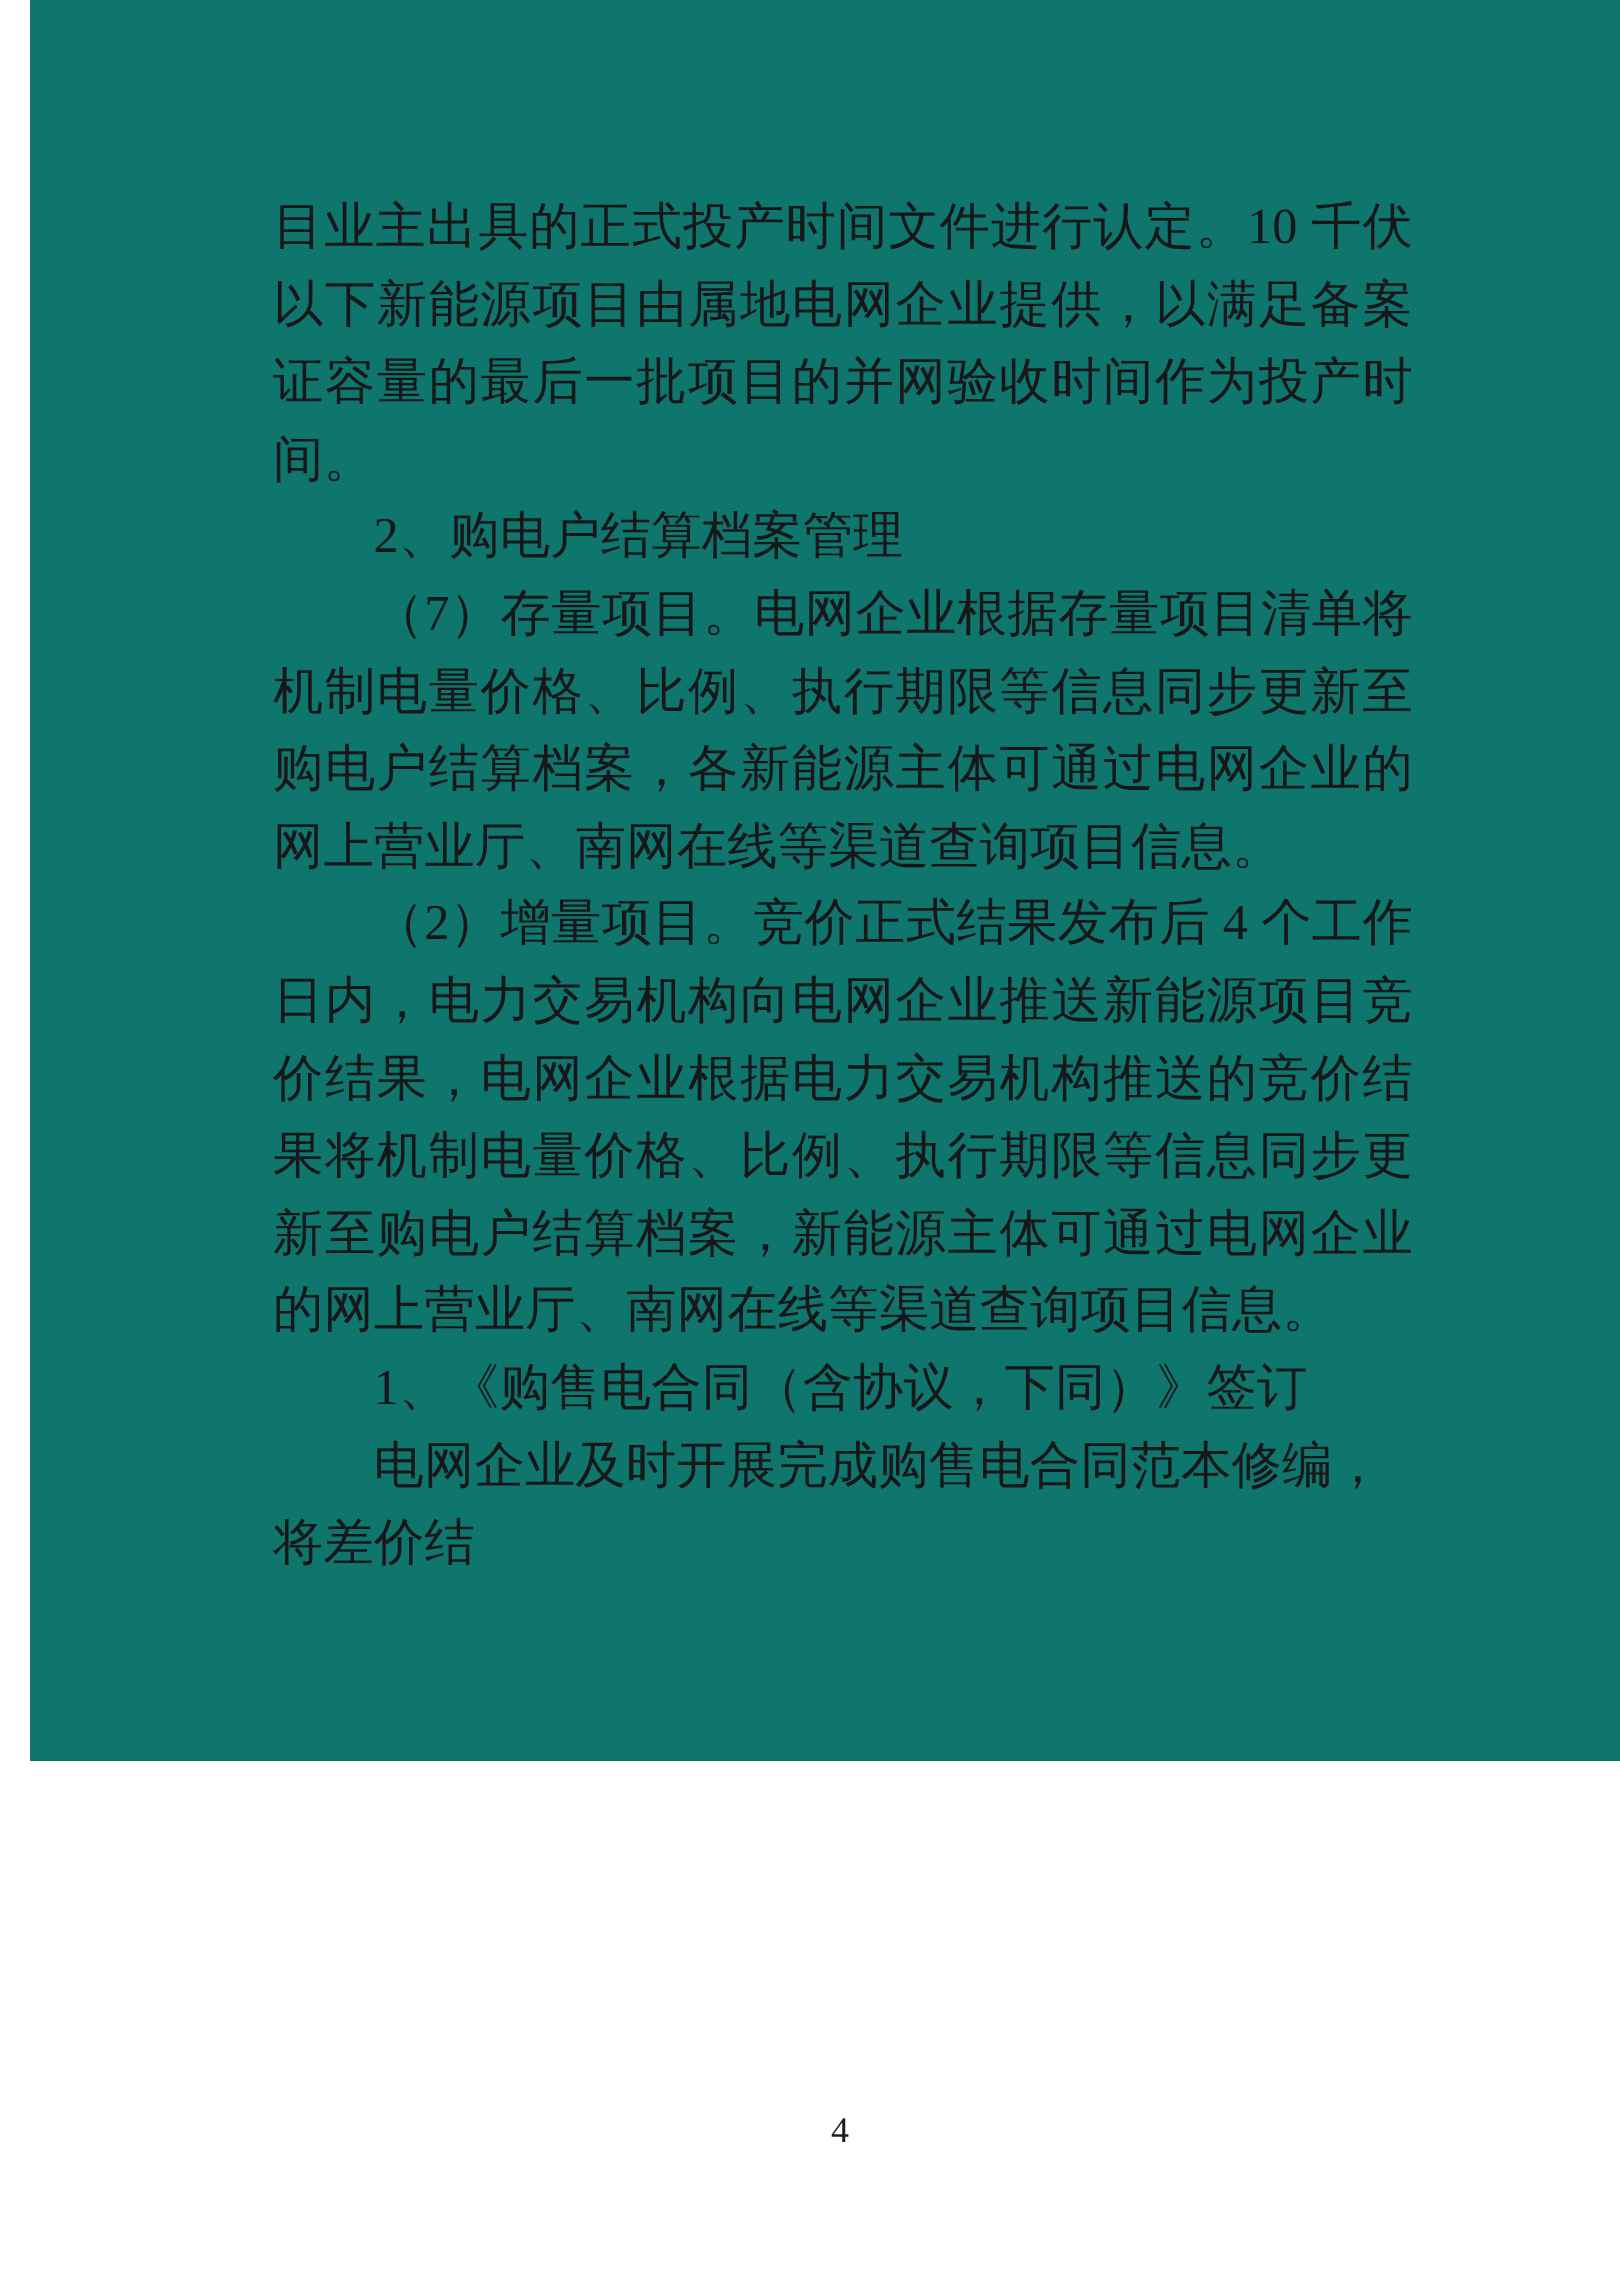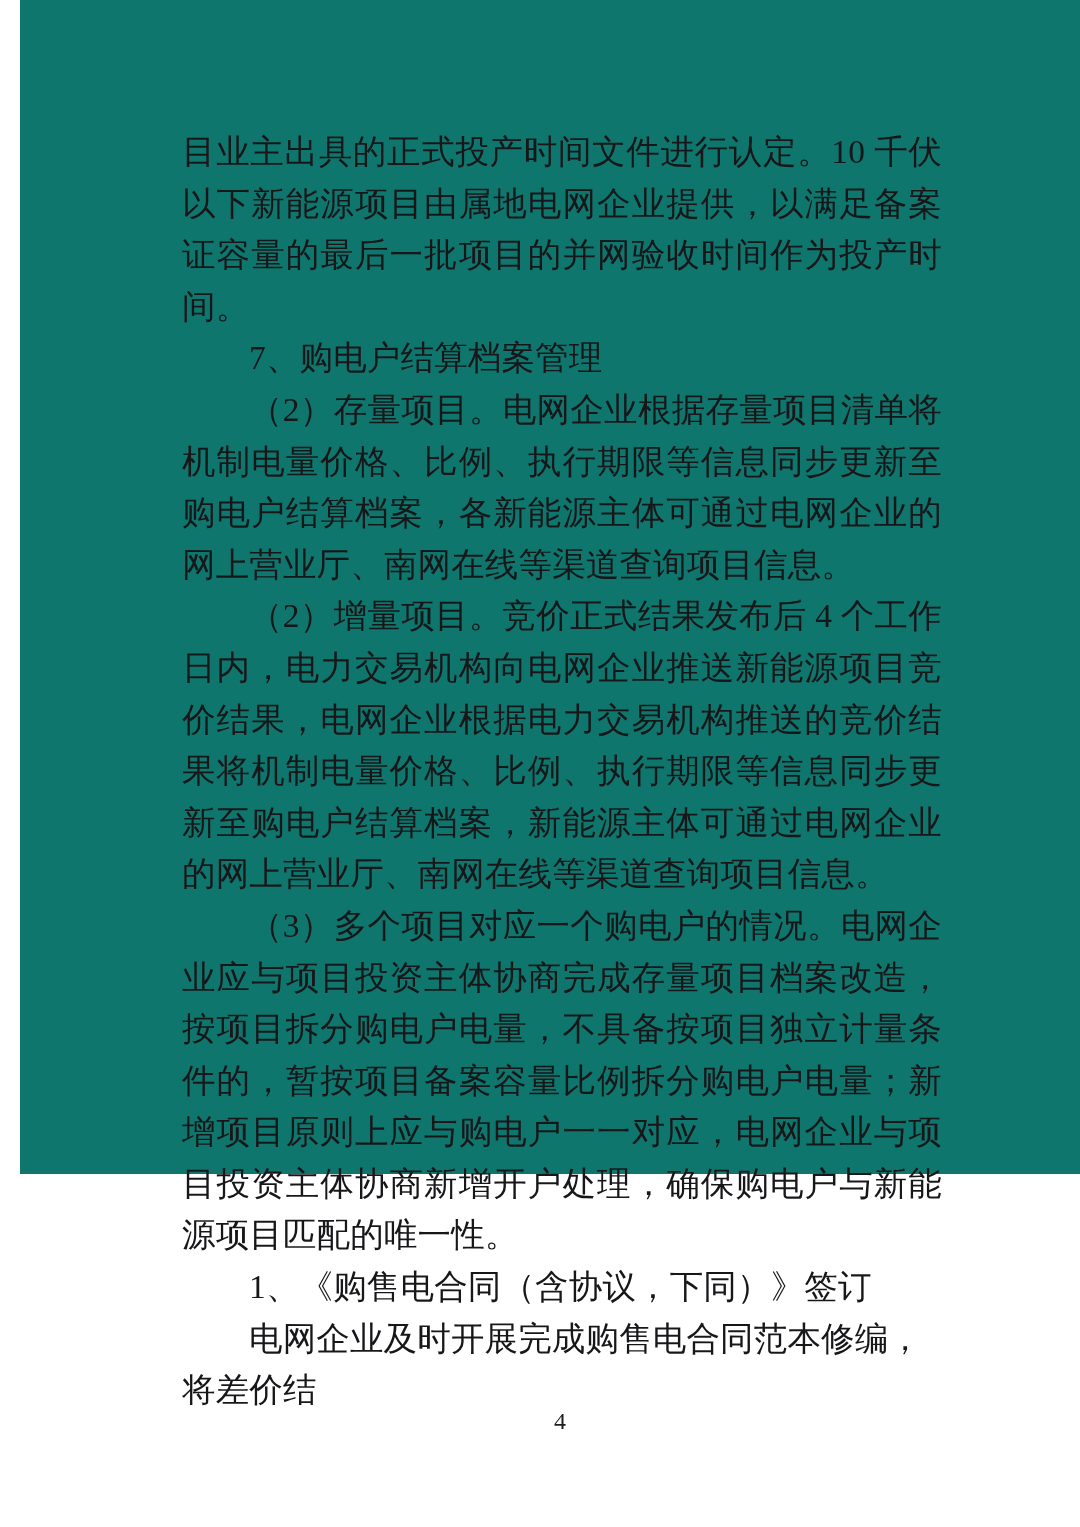--- a/index.html
+++ b/index.html
@@ -87,27 +87,26 @@
 </head>
 <body>
 
 <div class="page">
 
   <div class="textblock">
 
     <p class="para flush noexpand">目业主出具的正式投产时间文件进行认定。10 千伏以下新能源项目由属地电网企业提供，以满足备案证容量的最后一批项目的并网验收时间作为投产时间。</p>
 
 
-    <p class="para heading noexpand">7、购电户结算档案管理</p>
+    <p class="para heading noexpand">2、购电户结算档案管理</p>
 
-    <p class="para indent noexpand">（2）存量项目。电网企业根据存量项目清单将机制电量价格、比例、执行期限等信息同步更新至购电户结算档案，各新能源主体可通过电网企业的网上营业厅、南网在线等渠道查询项目信息。</p>
+    <p class="para indent noexpand">（7）存量项目。电网企业根据存量项目清单将机制电量价格、比例、执行期限等信息同步更新至购电户结算档案，各新能源主体可通过电网企业的网上营业厅、南网在线等渠道查询项目信息。</p>
 
     <p class="para indent noexpand">（2）增量项目。竞价正式结果发布后 4 个工作日内，电力交易机构向电网企业推送新能源项目竞价结果，电网企业根据电力交易机构推送的竞价结果将机制电量价格、比例、执行期限等信息同步更新至购电户结算档案，新能源主体可通过电网企业的网上营业厅、南网在线等渠道查询项目信息。</p>
 
-    <p class="para indent noexpand">（3）多个项目对应一个购电户的情况。电网企业应与项目投资主体协商完成存量项目档案改造，按项目拆分购电户电量，不具备按项目独立计量条件的，暂按项目备案容量比例拆分购电户电量；新增项目原则上应与购电户一一对应，电网企业与项目投资主体协商新增开户处理，确保购电户与新能源项目匹配的唯一性。</p>
 
     <p class="para heading noexpand">1、《购售电合同（含协议，下同）》签订</p>
 
     <p class="para indent lastline noexpand">电网企业及时开展完成购售电合同范本修编，将差价结</p>
 
   </div>
 
   <div class="page-number">4</div>
 
 </div>

